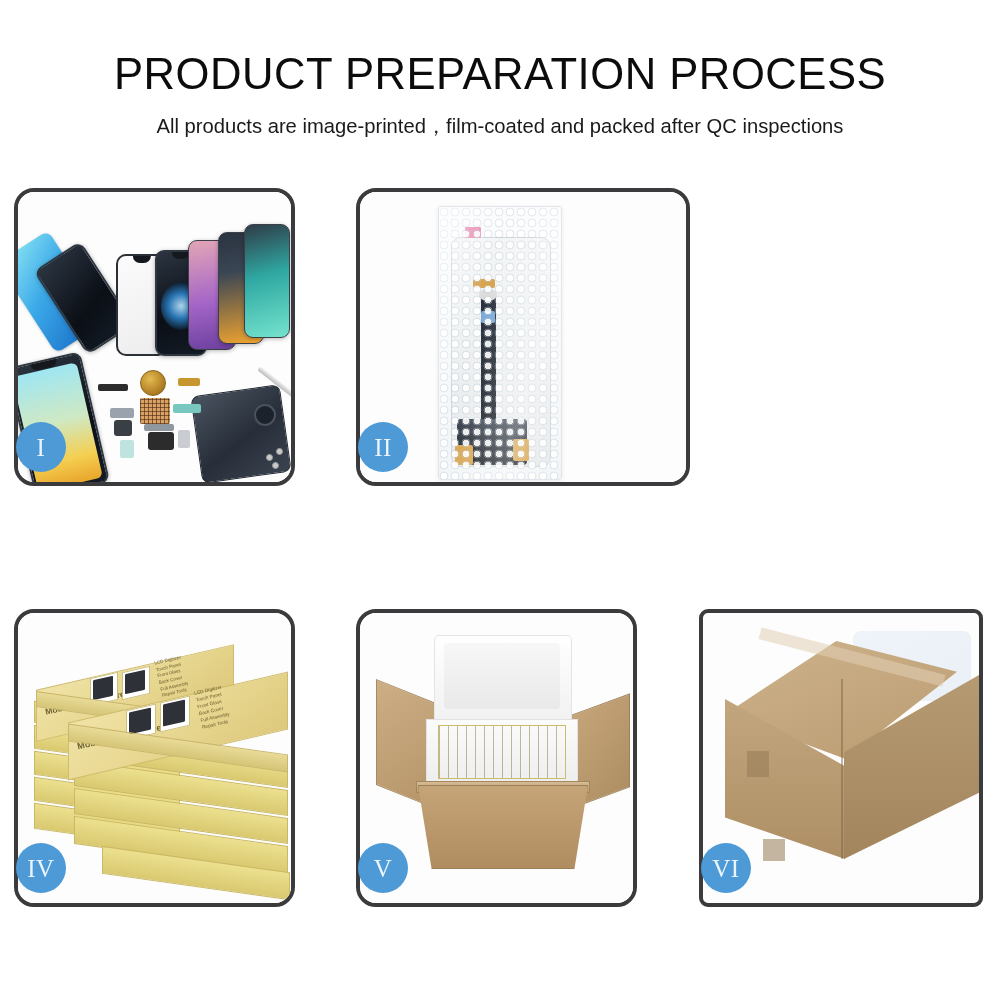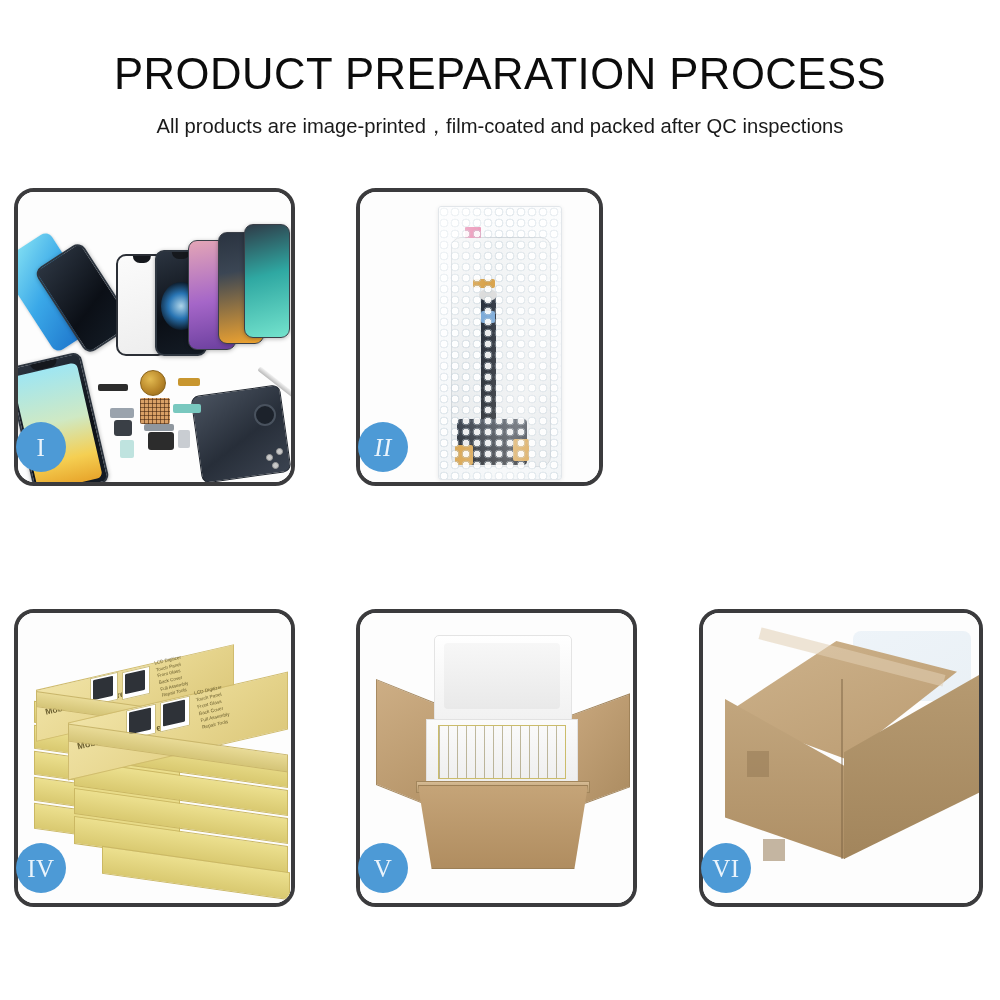--- a/index.html
+++ b/index.html
@@ -61,25 +61,25 @@
     overflow: visible;
   }
   .panel-inner {
     position: absolute;
     inset: 0;
     border-radius: 16px;
     overflow: hidden;
     background: #fdfdfd;
   }
   .p1 { left: 14px;  top: 188px; width: 281px; height: 298px; }
-  .p2 { left: 356px; top: 188px; width: 247px; height: 298px; font-style: italic; }
+  .p2 { left: 356px; top: 188px; width: 334px; height: 298px; }
   .p3 { left: 699px; top: 188px; width: 284px; height: 298px; }
   .p4 { left: 14px;  top: 609px; width: 281px; height: 298px; }
   .p5 { left: 356px; top: 609px; width: 281px; height: 298px; }
-  .p6 { left: 699px; top: 609px; width: 284px; height: 298px; }
+  .p6 { left: 699px; top: 609px; width: 284px; height: 298px; border-radius: 9px; }
 
   
   .badge {
     position: absolute;
     left: -2px;
     bottom: 10px;
     width: 50px;
     height: 50px;
     border-radius: 50%;
     background: #4d9ad6;

